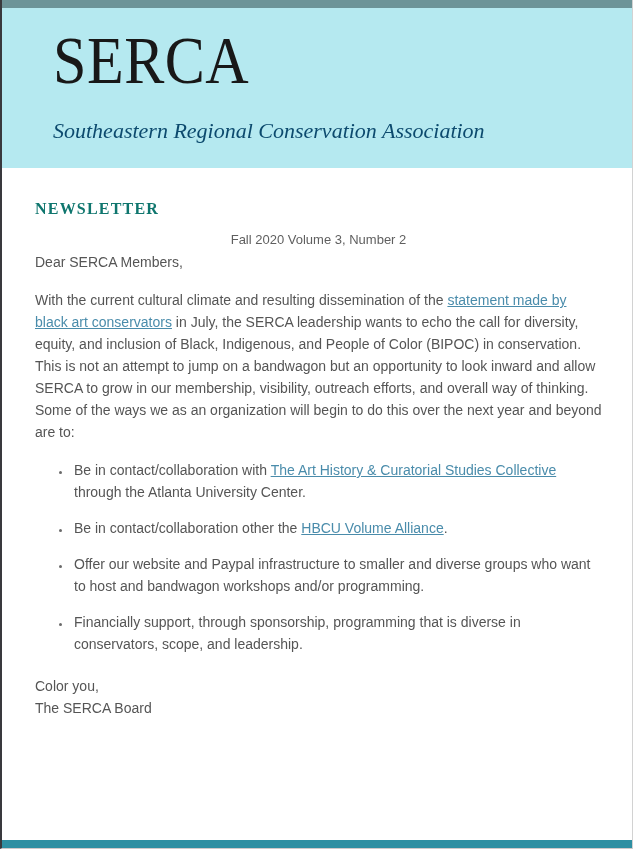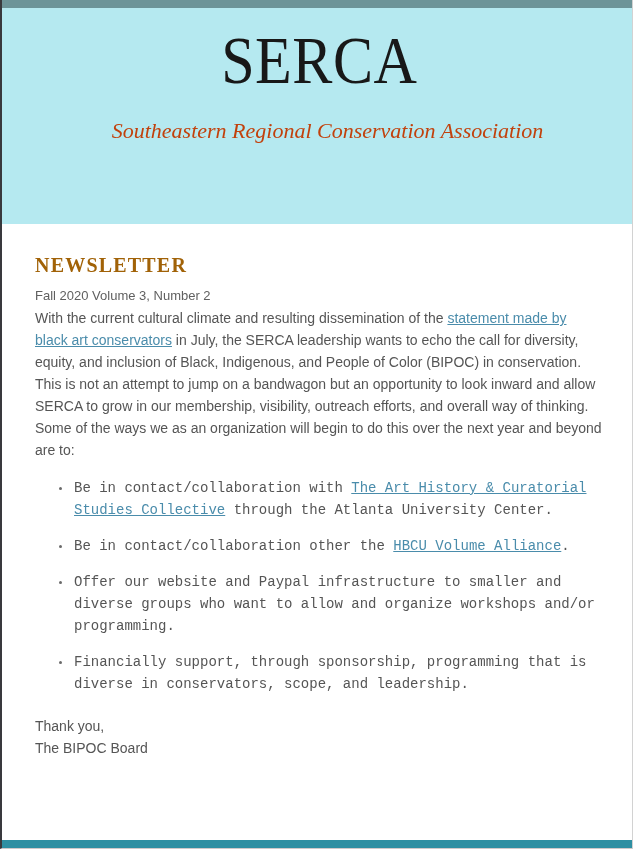--- a/index.html
+++ b/index.html
@@ -19,83 +19,82 @@
     overflow: hidden;
     font-family: "Liberation Sans", sans-serif;
   }
   .top-bar {
     height: 8px;
     width: 100%;
     background: #6d9498;
   }
   .masthead {
     background: #b5e9f0;
-    height: 216px;
+    height: 160px;
     box-sizing: border-box;
     padding: 14px 30px 0 51px;
-    text-align: center;
   }
   .brand-title {
     margin: 0;
     font-family: "Liberation Serif", serif;
     font-weight: 500;
     font-size: 62px;
     line-height: 1.1;
     letter-spacing: 0.5px;
     color: #181818;
     transform: scale(0.97, 1.1);
     transform-origin: left top;
   }
   .brand-subtitle {
     margin: 28px 0 0 0;
     font-family: "Liberation Serif", serif;
     font-style: italic;
     font-size: 22px;
-    color: #c2410c;
+    color: #0c4a6e;
   }
   .content {
     padding: 0 30px 0 33px;
     color: #555555;
     font-size: 14px;
     line-height: 22px;
   }
   .nl-heading {
     margin: 0;
     padding-top: 30px;
     font-family: "Liberation Serif", serif;
     font-weight: 700;
-    font-size: 20px;
+    font-size: 16px;
     letter-spacing: 1.2px;
-    color: #a16207;
+    color: #0f766e;
   }
   .issue-line {
     margin: 9px 0 0 0;
     font-size: 13px;
     color: #5f5f5f;
+    text-align: center;
   }
   .salutation {
     margin: 53px 0 16px 0;
   }
   p.para {
     margin: 0 0 16px 0;
   }
   a.link {
     color: #4a8cab;
     text-decoration: underline;
     cursor: pointer;
   }
   ul.bullet-list {
     margin: 0 0 20px 0;
     padding: 0 0 0 37px;
     list-style: disc outside;
   }
   ul.bullet-list li {
     margin: 0 0 14px 0;
     padding-left: 2px;
-    font-family: Liberation Mono, monospace;
   }
   ul.bullet-list li::marker {
     color: #6a6a6a;
     font-size: 11px;
   }
   .signoff {
     margin: 24px 0 0 0;
   }
   .bottom-bar {
     position: absolute;
@@ -116,30 +115,31 @@
   <div class="masthead">
     <h1 class="brand-title">SERCA</h1>
     <p class="brand-subtitle">Southeastern Regional Conservation Association</p>
   </div>
 
   <div class="content">
 
     <h2 class="nl-heading">NEWSLETTER</h2>
     <p class="issue-line">Fall 2020 Volume 3, Number 2</p>
 
+    <p class="para salutation">Dear SERCA Members,</p>
 
     <p class="para"><span>With the current cultural climate and resulting dissemination of the </span><a class="link">statement made by black art conservators</a><span> in July, the SERCA leadership wants to echo the call for diversity, equity, and inclusion of Black, Indigenous, and People of Color (BIPOC) in conservation. This is not an attempt to jump on a bandwagon but an opportunity to look inward and allow SERCA to grow in our membership, visibility, outreach efforts, and overall way of thinking. Some of the ways we as an organization will begin to do this over the next year and beyond are to:</span></p>
 
     <ul class="bullet-list">
       <li><span>Be in contact/collaboration with </span><a class="link">The Art History &amp; Curatorial Studies Collective</a><span> through the Atlanta University Center.</span></li>
       <li><span>Be in contact/collaboration other the </span><a class="link">HBCU Volume Alliance</a><span>.</span></li>
-      <li><span>Offer our website and Paypal infrastructure to smaller and diverse groups who want to allow and organize workshops and/or programming.</span></li>
+      <li><span>Offer our website and Paypal infrastructure to smaller and diverse groups who want to host and bandwagon workshops and/or programming.</span></li>
       <li><span>Financially support, through sponsorship, programming that is diverse in conservators, scope, and leadership.</span></li>
     </ul>
 
 
-    <p class="para signoff"><span>Thank you,</span><br><span>The BIPOC Board</span></p>
+    <p class="para signoff"><span>Color you,</span><br><span>The SERCA Board</span></p>
 
   </div>
 
   <div class="bottom-bar"></div>
 
 </div>
 
 </body></html>

